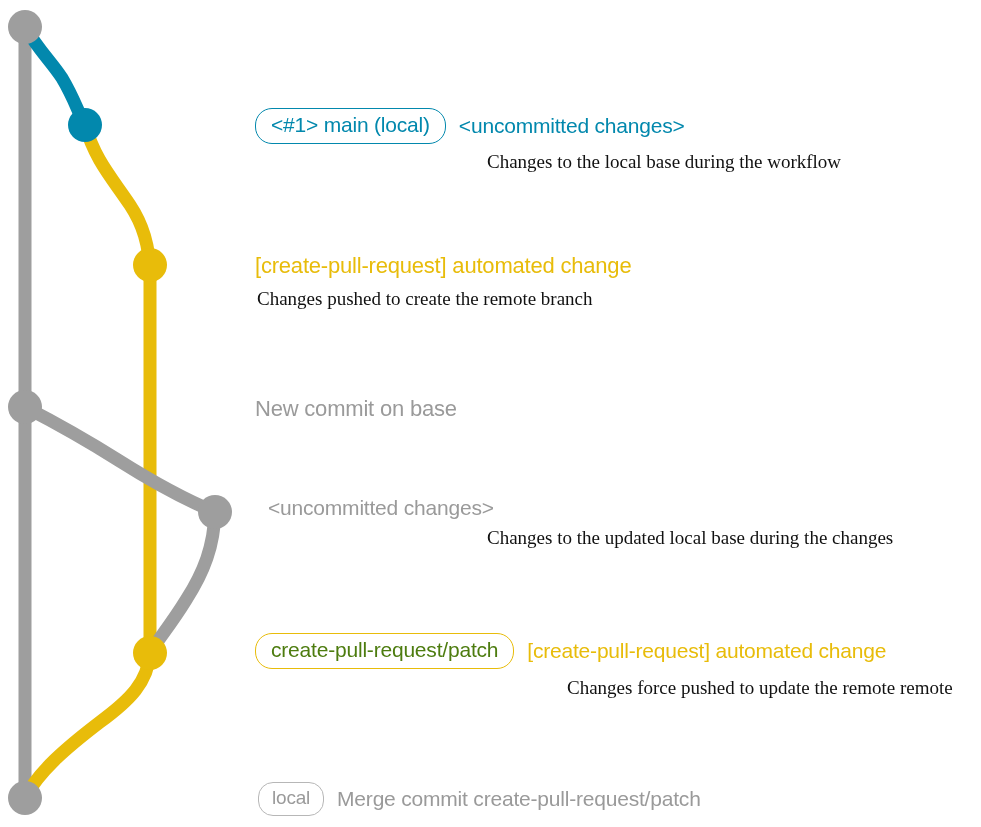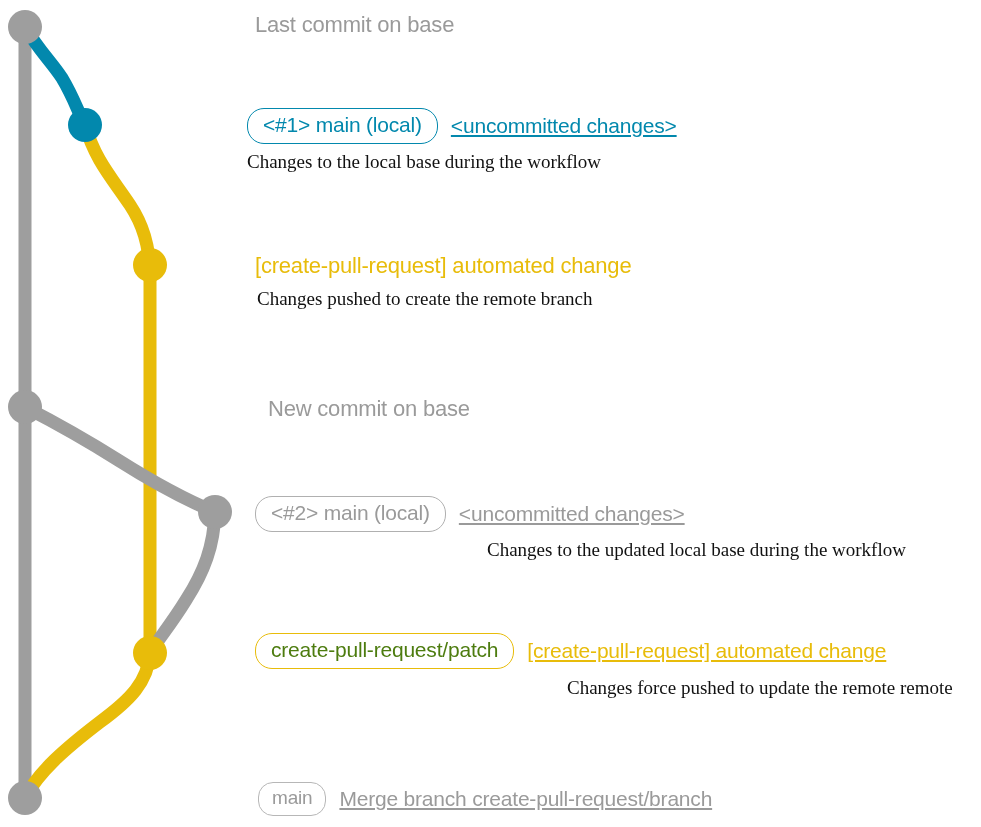--- a/index.html
+++ b/index.html
@@ -65,21 +65,20 @@
     font-size: 19px;
     padding: 3px 13px 5px 13px;
     border-radius: 15px;
   }
 
   .subject {
     font-size: 21px;
     line-height: 24px;
     letter-spacing: -0.2px;
     margin-left: 13px;
-    text-decoration: underline;
   }
   .subject.teal   { color: #0288ad; }
   .subject.gray   { color: #9a9a9a; }
   .subject.yellow { color: #e8bc0a; }
 
   .headline {
     font-size: 22px;
     line-height: 26px;
     letter-spacing: -0.2px;
   }
@@ -115,63 +114,57 @@
 
     <circle cx="25" cy="27" r="17" fill="#9e9e9e"></circle>
     <circle cx="85" cy="125" r="17" fill="#0288ad"></circle>
     <circle cx="150" cy="265" r="17" fill="#e8bc0a"></circle>
     <circle cx="25" cy="407" r="17" fill="#9e9e9e"></circle>
     <circle cx="215" cy="512" r="17" fill="#9e9e9e"></circle>
     <circle cx="150" cy="653" r="17" fill="#e8bc0a"></circle>
     <circle cx="25" cy="798" r="17" fill="#9e9e9e"></circle>
   </svg>
 
-  <div class="row" style="top:12px; left:255px;">
-    <div class="row-line">
-      <span class="headline gray">Last commit on base</span>
-    </div>
-  </div>
 
-  <div class="row" style="top:108px; left:247px;">
+  <div class="row" style="top:108px; left:255px;">
     <div class="row-line">
       <span class="pill teal">&lt;#1&gt; main (local)</span>
       <span class="subject teal">&lt;uncommitted changes&gt;</span>
     </div>
-    <div class="desc" style="margin-top:7px;">Changes to the local base during the workflow</div>
+    <div class="desc" style="margin-left:232px; margin-top:7px;">Changes to the local base during the workflow</div>
   </div>
 
   <div class="row" style="top:253px; left:255px;">
     <div class="row-line">
       <span class="headline yellow">[create-pull-request] automated change</span>
     </div>
     <div class="desc" style="margin-left:2px; margin-top:9px;">Changes pushed to create the remote branch</div>
   </div>
 
-  <div class="row" style="top:396px; left:268px;">
+  <div class="row" style="top:396px; left:255px;">
     <div class="row-line">
       <span class="headline gray">New commit on base</span>
     </div>
   </div>
 
   <div class="row" style="top:496px; left:255px;">
     <div class="row-line">
-      <span class="pill gray">&lt;#2&gt; main (local)</span>
       <span class="subject gray">&lt;uncommitted changes&gt;</span>
     </div>
-    <div class="desc" style="margin-left:232px; margin-top:7px;">Changes to the updated local base during the workflow</div>
+    <div class="desc" style="margin-left:232px; margin-top:7px;">Changes to the updated local base during the changes</div>
   </div>
 
   <div class="row" style="top:633px; left:255px;">
     <div class="row-line">
       <span class="pill yellow">create-pull-request/patch</span>
       <span class="subject yellow">[create-pull-request] automated change</span>
     </div>
     <div class="desc" style="margin-left:312px; margin-top:8px;">Changes force pushed to update the remote remote</div>
   </div>
 
   <div class="row" style="top:782px; left:258px;">
     <div class="row-line">
-      <span class="pill graysm">main</span>
-      <span class="subject gray">Merge branch create-pull-request/branch</span>
+      <span class="pill graysm">local</span>
+      <span class="subject gray">Merge commit create-pull-request/patch</span>
     </div>
   </div>
 
 </div>
 
 </body></html>

